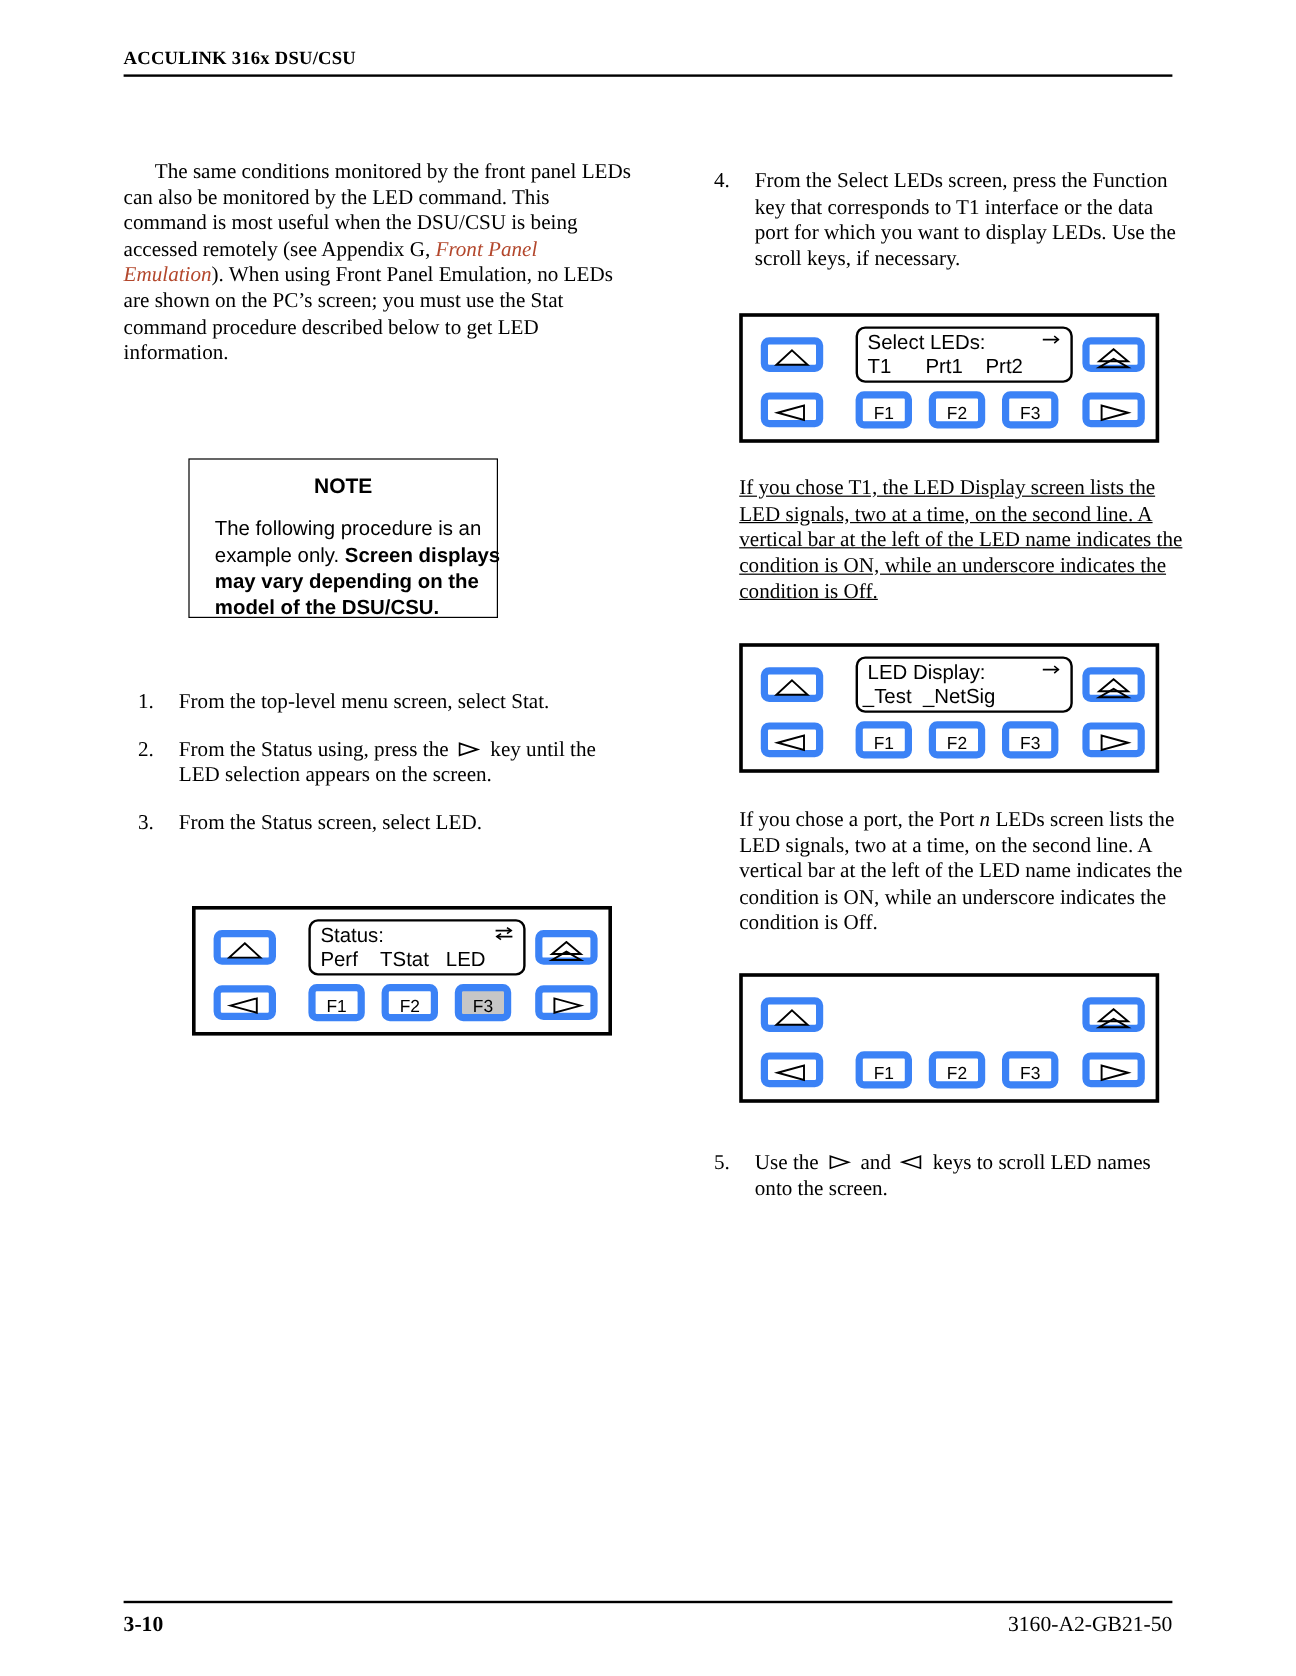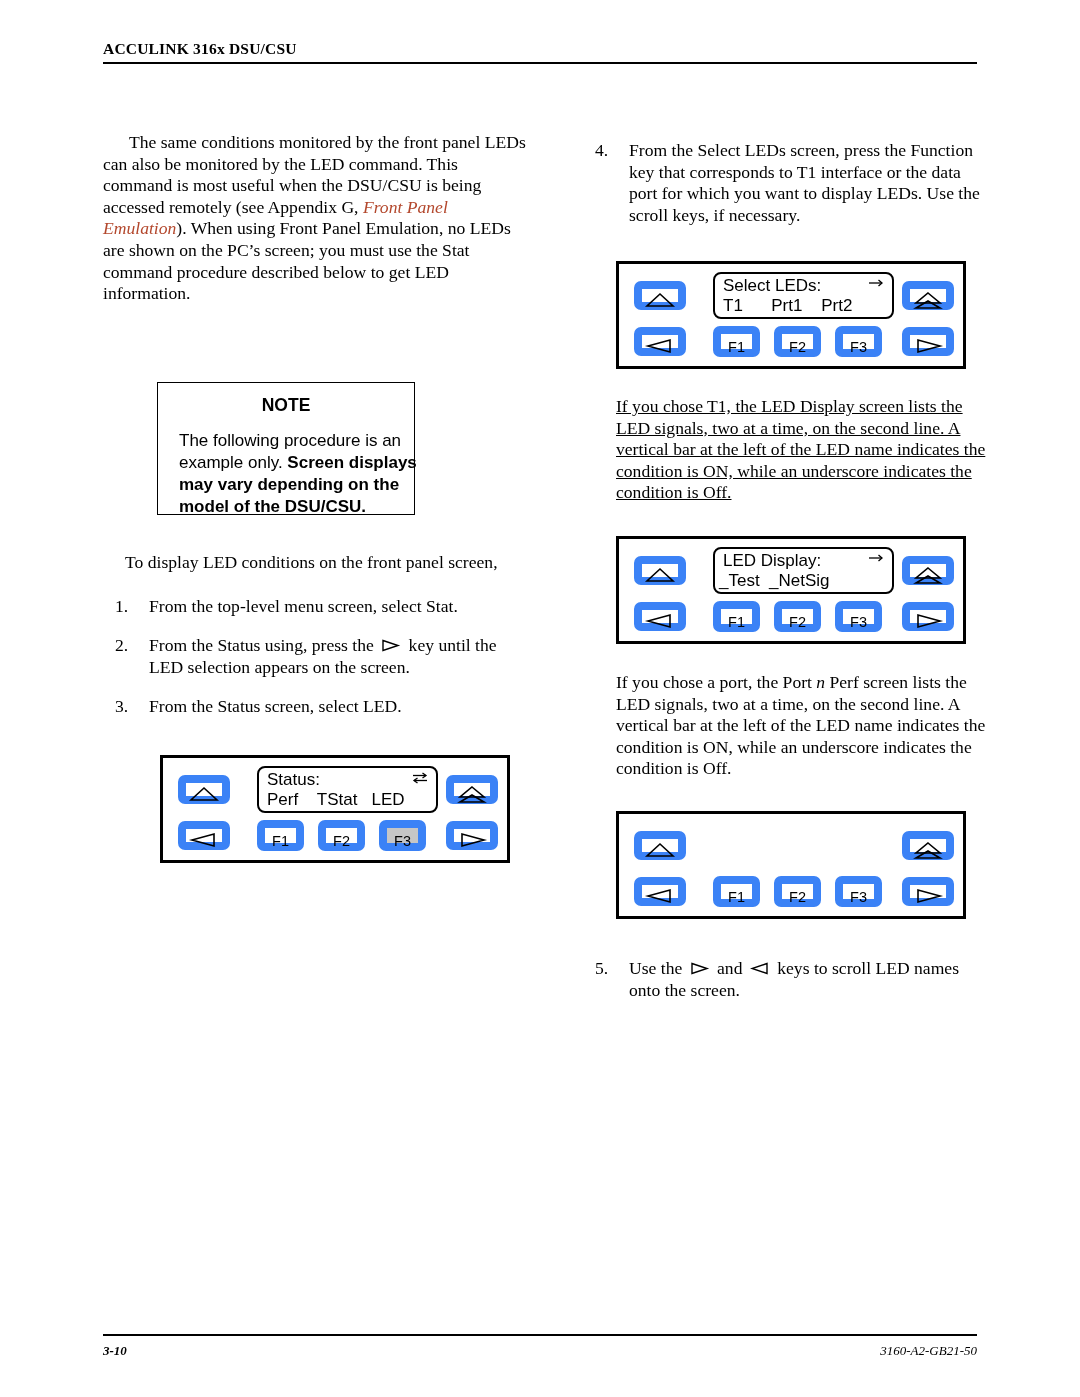--- a/index.html
+++ b/index.html
@@ -169,21 +169,21 @@
   .panel .lcd .lcd-icon {
     position: absolute;
     right: 8px;
     top: 3px;
     width: 16px;
     height: 14px;
   }
 
   .panel .btn {
     position: absolute;
-    border: 8px solid #3b82f6;
+    border: 6px solid #3b82f6;
     border-radius: 7px;
     box-sizing: border-box;
     background: #ffffff;
     font-family: "Liberation Sans", sans-serif;
     font-size: 14.5px;
     text-align: center;
     line-height: 27px;
   }
   .panel .btn.fkey {
     width: 47px;
@@ -214,22 +214,21 @@
   }
   #footer .foot-rule {
     border-bottom: 2px solid #000;
     width: 100%;
   }
   #footer .foot-row {
     position: relative;
     margin-top: 7px;
     height: 20px;
     font-family: "Liberation Serif", serif;
-    font-size: 13px;
-    font-style: italic;
+    font-size: 18px;
   }
   #footer .foot-left   { position: absolute; left: 0;   font-weight: bold; }
   #footer .foot-center { position: absolute; left: 0; width: 100%; text-align: center; }
   #footer .foot-right  { position: absolute; right: 0; }
 </style>
 </head>
 <body>
 
 <div id="running-header">
   <div class="hdr-text">ACCULINK 316x DSU/CSU</div>
@@ -242,21 +241,20 @@
   <p class="body-text indent"><span>The same conditions monitored by the front panel LEDs can also be monitored by the LED command. This command is most useful when the DSU/CSU is being accessed remotely (see Appendix G, </span><span class="xref">Front Panel Emulation</span><span>). When using Front Panel Emulation, no LEDs are shown on the PC’s screen; you must use the Stat command procedure described below to get LED information.</span></p>
 
 </div>
 
 <div id="note-box">
   <div class="note-title">NOTE</div>
   <div class="note-body"><span>The following procedure is an example only. </span><b>Screen displays may vary depending on the model of the DSU/CSU.</b></div>
 </div>
 
 <div style="position:absolute; left:103px; top:552px; width:424px;">
-  <p class="body-text" style="margin-left:22px;">To display LED conditions on the front panel screen,</p>
 
   <ol class="steps" style="margin-top:22px;">
     <li>
       <span class="num">1.</span><span>From the top-level menu screen, select Stat.</span>
     </li>
     <li>
       <span class="num">2.</span><span>From the Status using, press the </span><span class="key-glyph"><svg width="20" height="13" viewBox="0 0 20 13">
             <polygon points="2,1.5 17,6.5 2,11.5" fill="none" stroke="#000" stroke-width="1.4"></polygon>
           </svg></span><span> key until the LED selection appears on the screen.</span>
     </li>
@@ -385,21 +383,21 @@
     <svg width="32" height="16" viewBox="0 0 32 16">
         <polygon points="28,8 6,2 6,14" fill="none" stroke="#000" stroke-width="1.6"></polygon>
       </svg>
   </div>
   <div class="btn fkey f1">F1</div>
   <div class="btn fkey f2">F2</div>
   <div class="btn fkey f3">F3</div>
 </div>
 
 <div style="position:absolute; left:616px; top:672px; width:375px;">
-  <p class="body-text"><span>If you chose a port, the Port </span><span class="ital">n</span><span> Perf screen lists the LED signals, two at a time, on the second line. A vertical bar at the left of the LED name indicates the condition is ON, while an underscore indicates the condition is Off.</span></p>
+  <p class="body-text"><span>If you chose a port, the Port </span><span class="ital">n</span><span> LEDs screen lists the LED signals, two at a time, on the second line. A vertical bar at the left of the LED name indicates the condition is ON, while an underscore indicates the condition is Off.</span></p>
 </div>
 
 <div class="panel" style="left:616px; top:811px;">
   <div class="btn arrowbtn up">
     <svg width="32" height="16" viewBox="0 0 32 16">
         <polygon points="16,2 29,14 3,14" fill="none" stroke="#000" stroke-width="1.6"></polygon>
       </svg>
   </div>
   <div class="btn arrowbtn home">
     <svg width="32" height="18" viewBox="0 0 32 18">

